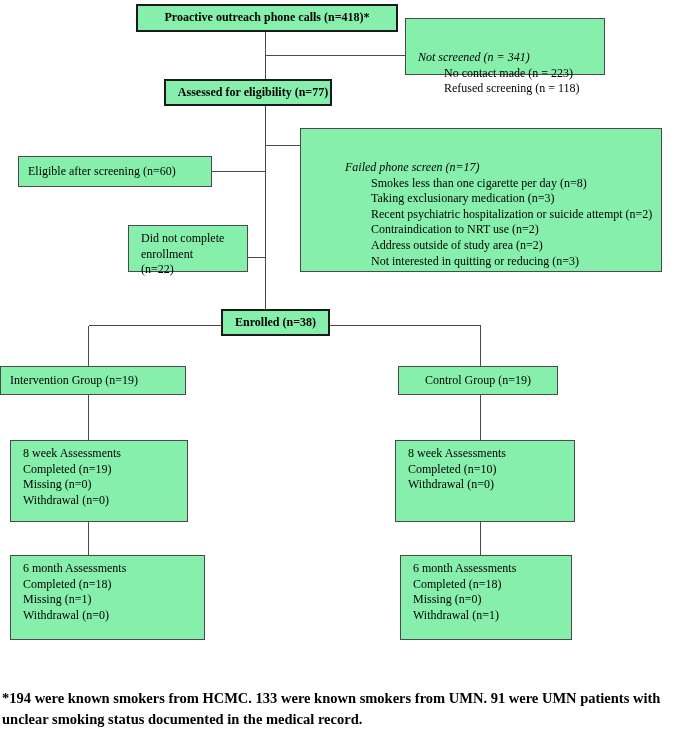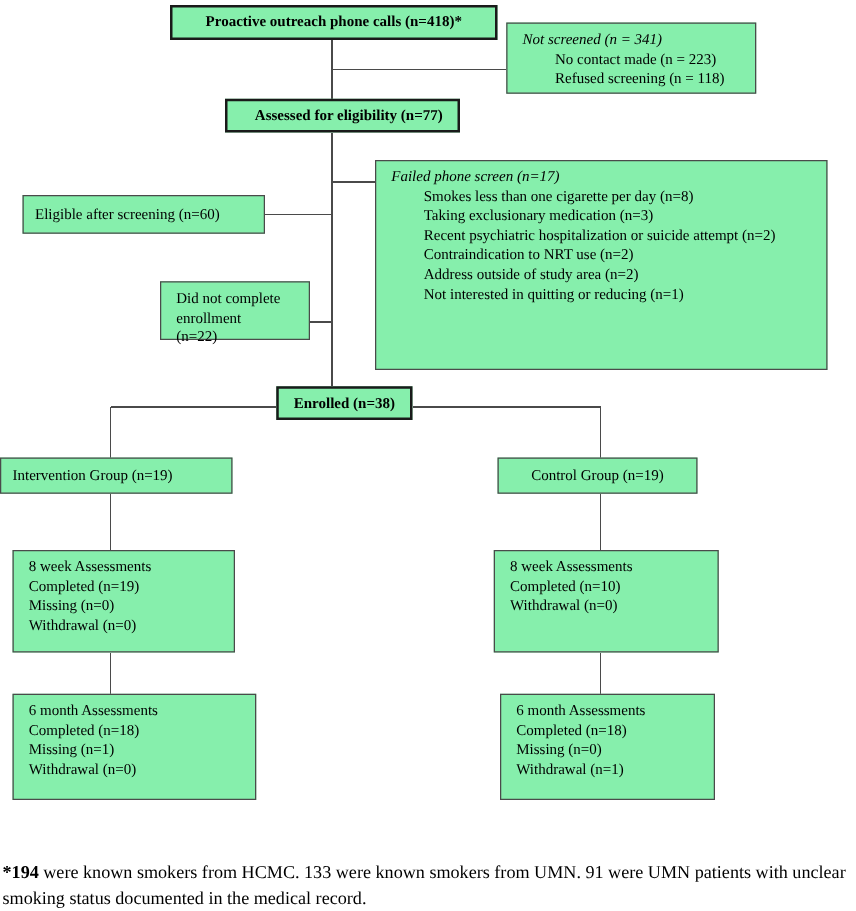--- a/index.html
+++ b/index.html
@@ -58,39 +58,40 @@
     padding-right: 6px;
     box-sizing: border-box;
   }
   .stack {
     padding: 5px 9px 4px 12px;
     box-sizing: border-box;
   }
   .hdr-italic {
     font-style: italic;
     white-space: nowrap;
+    margin-top: 26px;
   }
   .sub {
     padding-left: 26px;
     white-space: nowrap;
   }
   .line {
     white-space: nowrap;
   }
   .footnote {
     position: absolute;
     left: 2px;
     top: 688px;
     width: 676px;
     font-size: 14.5px;
     line-height: 1.45;
     font-weight: bold;
   }
   .footnote .fn-rest {
-    font-weight: normal;
+    font-weight: bold;
     text-align: center;
   }
 </style>
 </head>
 <body>
 
 <div id="diagram">
 
   <svg id="connectors" viewBox="0 0 685 729" preserveAspectRatio="none">
     <g stroke="#4a4a4a" stroke-width="1.3" fill="none" shape-rendering="crispEdges">
@@ -125,33 +126,33 @@
   </div>
 
   <div class="node" style="left:405px; top:18px; width:200px; height:57px;">
     <div class="stack">
       <div class="hdr-italic">Not screened (n = 341)</div>
       <div class="sub">No contact made (n = 223)</div>
       <div class="sub">Refused screening (n = 118)</div>
     </div>
   </div>
 
-  <div class="node bold" style="left:180px; top:79px; width:188px; height:27px;padding-left:10px;">
+  <div class="node bold" style="left:164px; top:79px; width:168px; height:27px;padding-left:10px;">
     <div class="center-v">Assessed for eligibility (n=77)</div>
   </div>
 
-  <div class="node" style="left:300px; top:128px; width:362px; height:168px;">
+  <div class="node" style="left:300px; top:128px; width:362px; height:144px;padding-left:32px;">
     <div class="stack">
       <div class="hdr-italic">Failed phone screen (n=17)</div>
       <div class="sub">Smokes less than one cigarette per day (n=8)</div>
       <div class="sub">Taking exclusionary medication (n=3)</div>
       <div class="sub">Recent psychiatric hospitalization or suicide attempt (n=2)</div>
       <div class="sub">Contraindication to NRT use (n=2)</div>
       <div class="sub">Address outside of study area (n=2)</div>
-      <div class="sub">Not interested in quitting or reducing (n=1)</div>
+      <div class="sub">Not interested in quitting or reducing (n=3)</div>
     </div>
   </div>
 
   <div class="node" style="left:18px; top:156px; width:194px; height:31px;">
     <div class="left-v">Eligible after screening (n=60)</div>
   </div>
 
   <div class="node" style="left:128px; top:225px; width:120px; height:47px;">
     <div class="stack">
       <div class="line">Did not complete</div>

